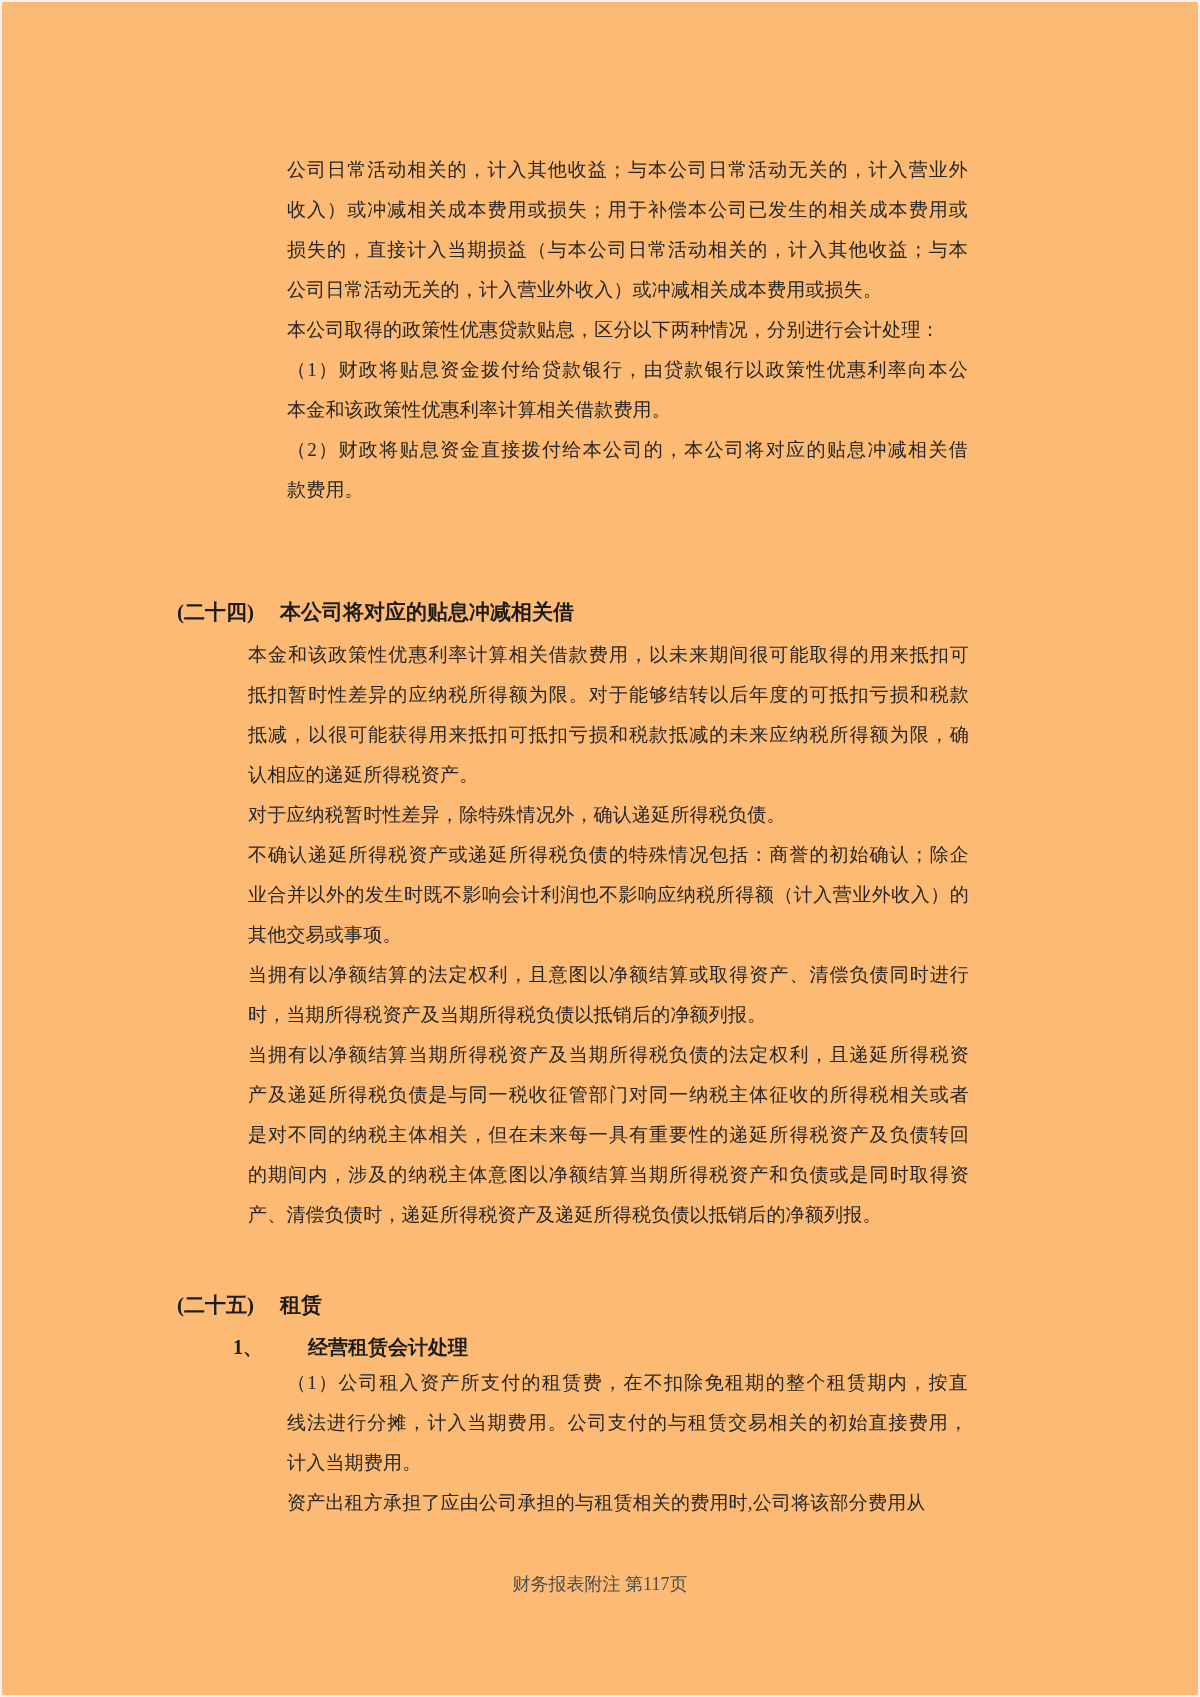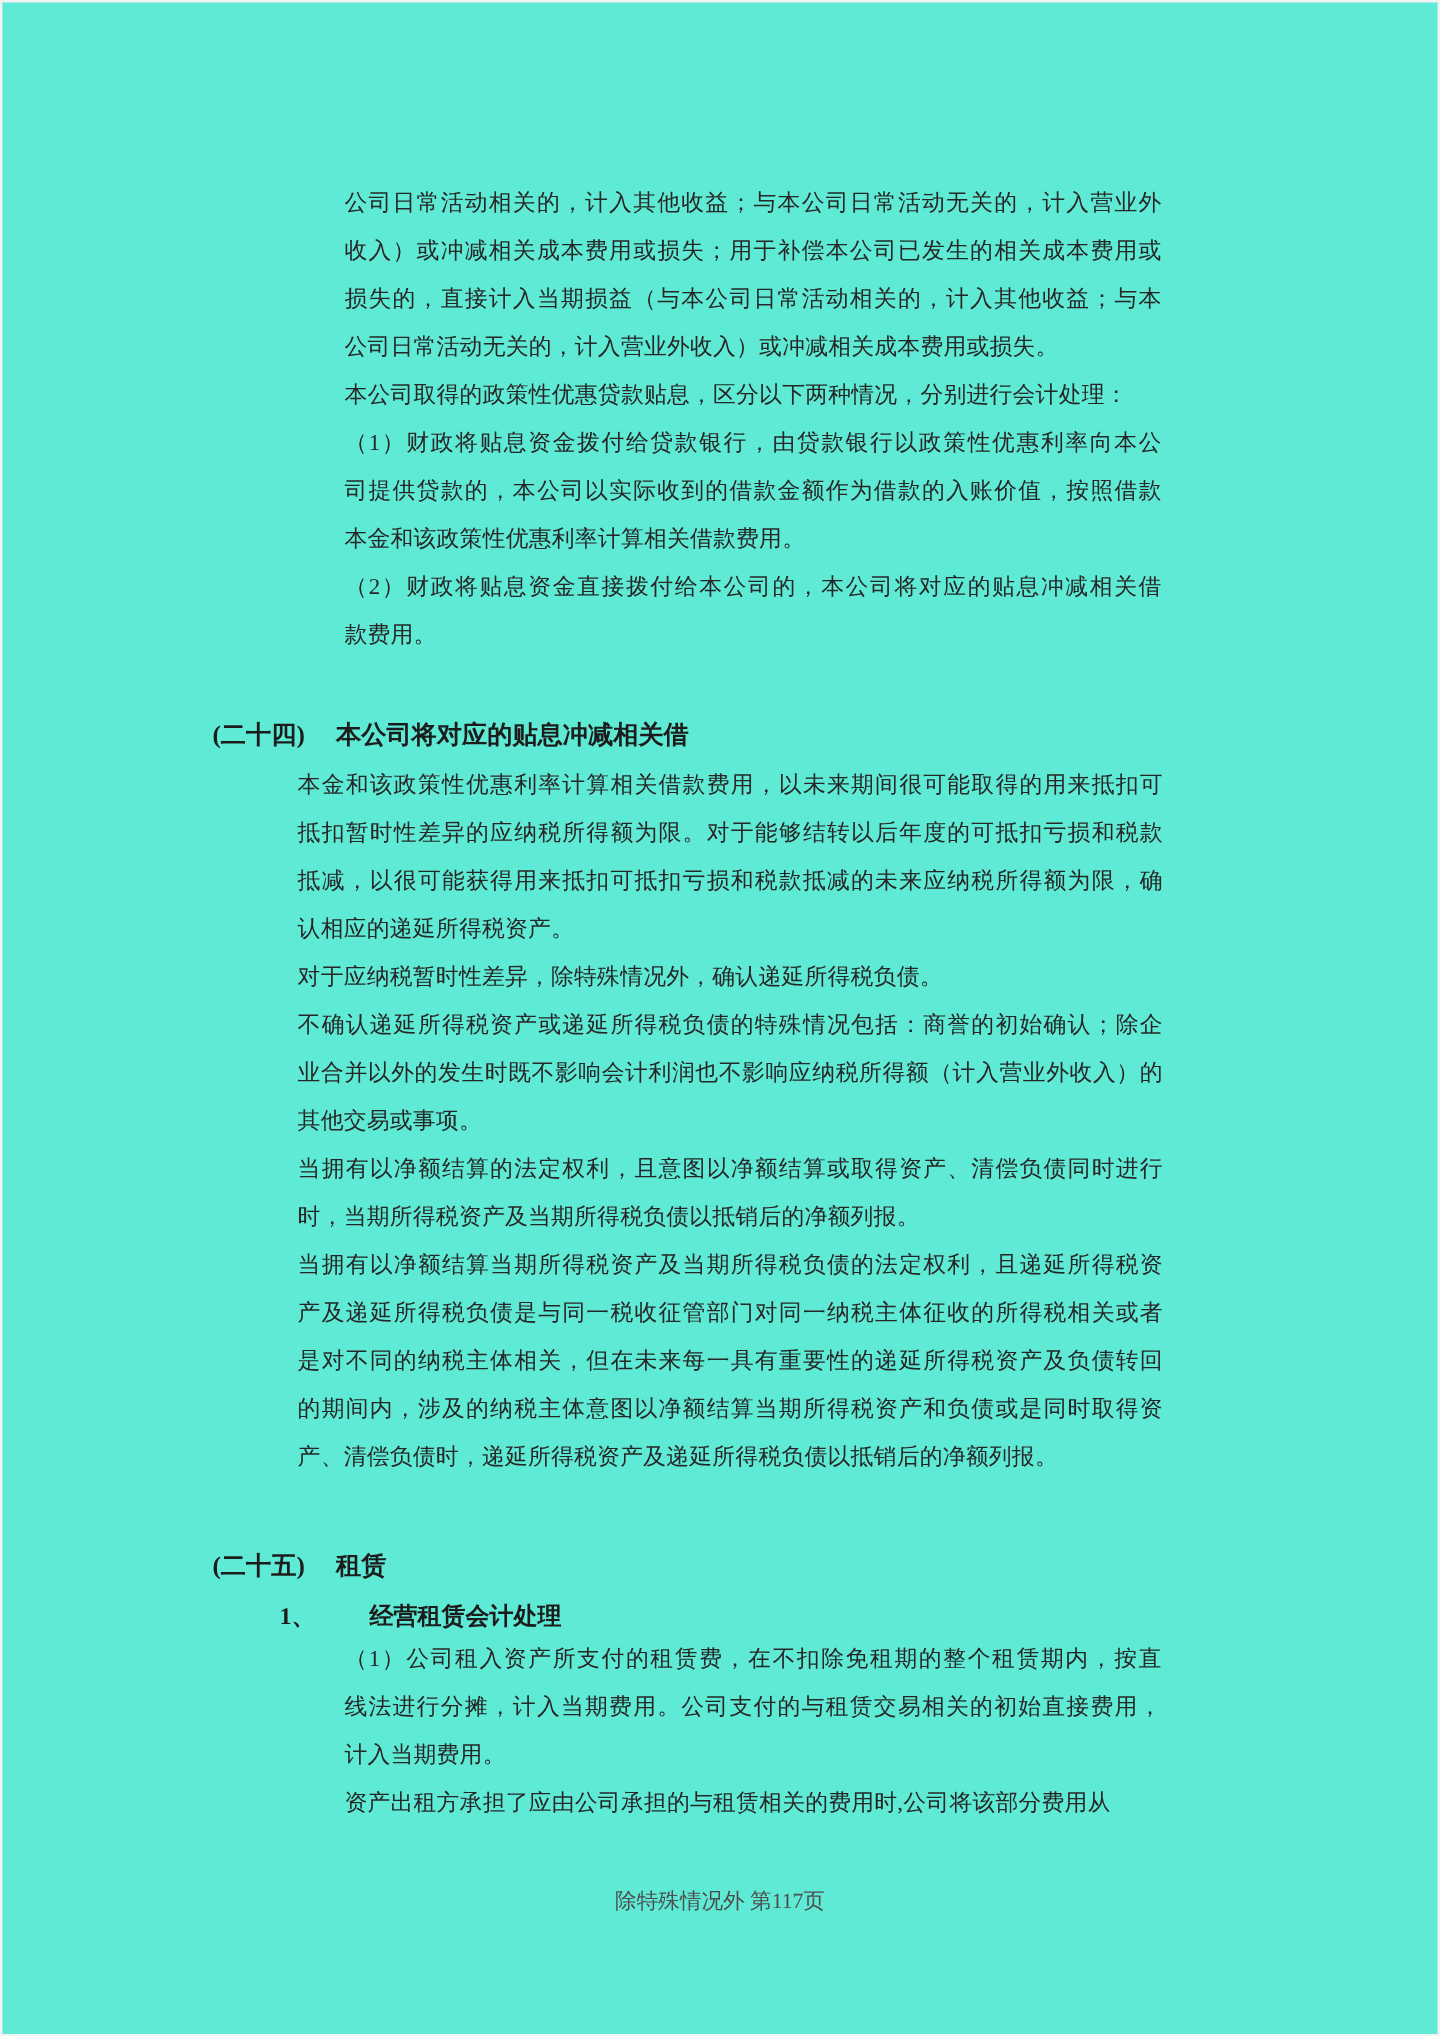--- a/index.html
+++ b/index.html
@@ -6,21 +6,21 @@
   body{
     width:1200px;height:1697px;
     background:#ffffff;
     font-family:"Liberation Serif","DejaVu Serif",serif;
     color:#262626;
     position:relative;
     overflow:hidden;
   }
   .page{
     position:absolute;inset:0;
-    background:#5eead4;
+    background:#fdba74;
     box-shadow:inset 0 0 0 2px #f2f2f2;
   }
   .textblock{
     position:absolute;
     font-size:19px;
   }
   .line{
     height:40px;
     line-height:40px;
     text-align:justify;
@@ -78,21 +78,20 @@
         <div class="line">公司日常活动相关的，计入其他收益；与本公司日常活动无关的，计入营业外</div>
         <div class="line">收入）或冲减相关成本费用或损失；用于补偿本公司已发生的相关成本费用或</div>
         <div class="line">损失的，直接计入当期损益（与本公司日常活动相关的，计入其他收益；与本</div>
         <div class="line last">公司日常活动无关的，计入营业外收入）或冲减相关成本费用或损失。</div>
       </div>
       <div>
         <div class="line last">本公司取得的政策性优惠贷款贴息，区分以下两种情况，分别进行会计处理：</div>
       </div>
       <div>
         <div class="line">（1）财政将贴息资金拨付给贷款银行，由贷款银行以政策性优惠利率向本公</div>
-        <div class="line">司提供贷款的，本公司以实际收到的借款金额作为借款的入账价值，按照借款</div>
         <div class="line last">本金和该政策性优惠利率计算相关借款费用。</div>
       </div>
       <div>
         <div class="line">（2）财政将贴息资金直接拨付给本公司的，本公司将对应的贴息冲减相关借</div>
         <div class="line last">款费用。</div>
       </div>
     </div>
 
   <div class="heading h24">
     <span class="sec-num">(二十四)</span><span class="sec-title">本公司将对应的贴息冲减相关借</span>
@@ -138,15 +137,15 @@
       <div>
         <div class="line">（1）公司租入资产所支付的租赁费，在不扣除免租期的整个租赁期内，按直</div>
         <div class="line">线法进行分摊，计入当期费用。公司支付的与租赁交易相关的初始直接费用，</div>
         <div class="line last">计入当期费用。</div>
       </div>
       <div>
         <div class="line last">资产出租方承担了应由公司承担的与租赁相关的费用时,公司将该部分费用从</div>
       </div>
     </div>
 
-  <div class="footer">除特殊情况外  第117页</div>
+  <div class="footer">财务报表附注  第117页</div>
 
 </div>
 
 </body></html>

